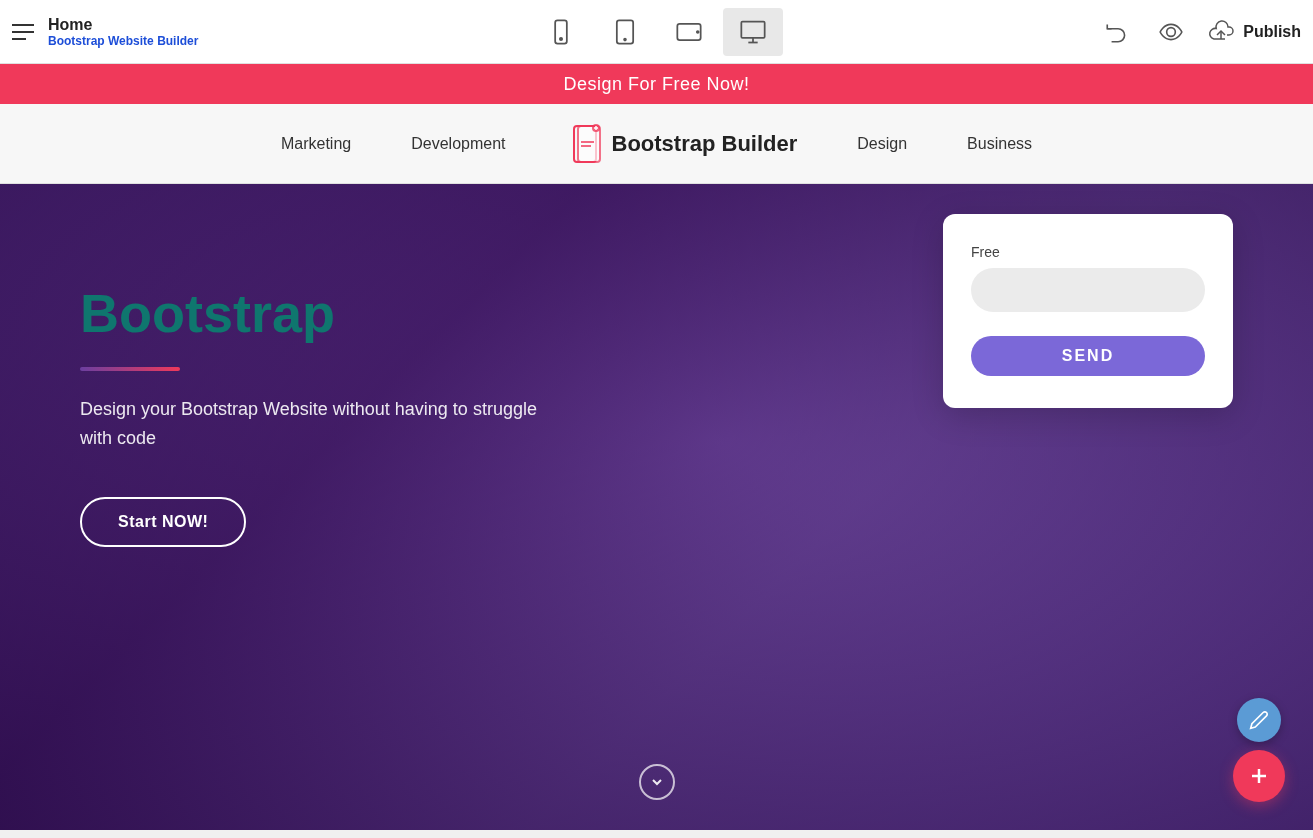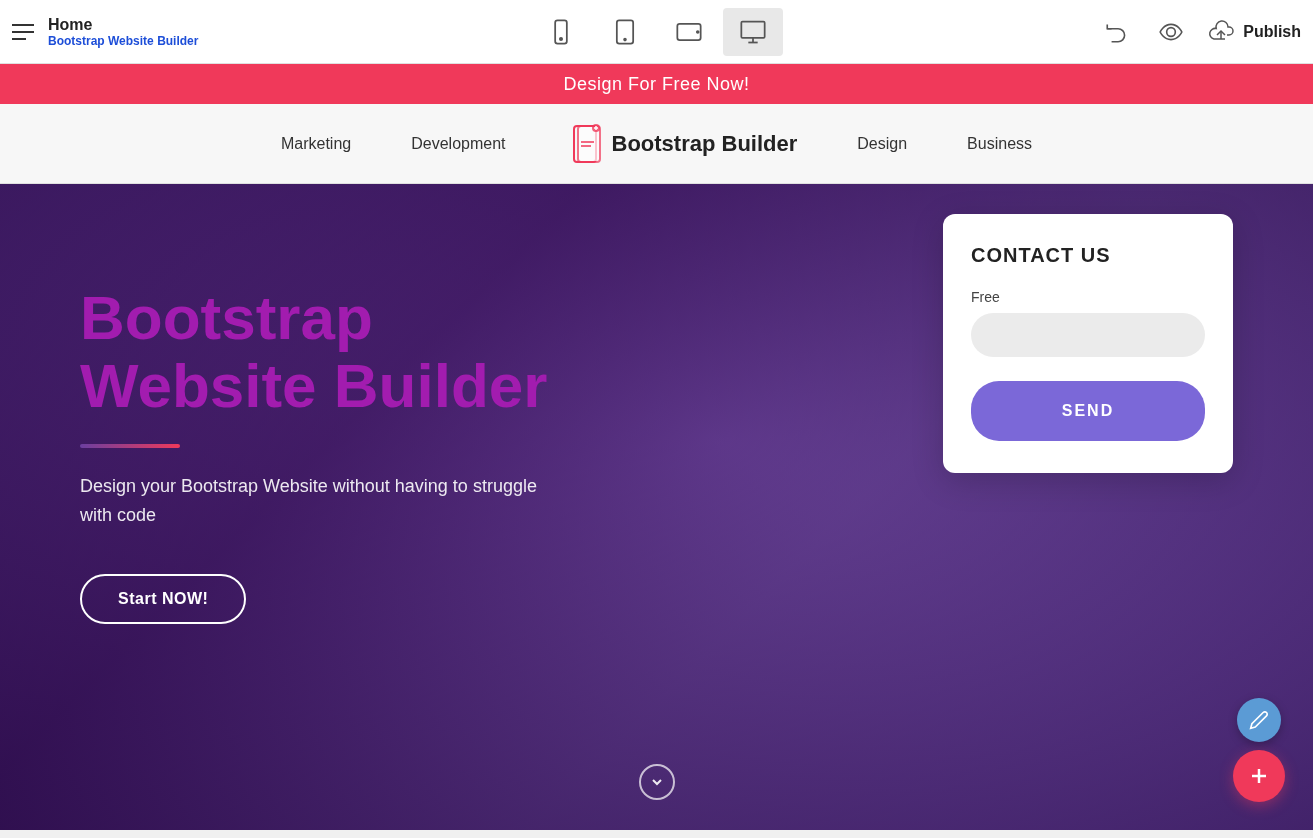--- a/index.html
+++ b/index.html
@@ -193,23 +193,23 @@
       align-items: flex-start;
       z-index: 2;
       padding: 60px 80px 0 80px;
     }
 
     .hero-text {
       max-width: 700px;
       margin-top: 40px;
     }
     .hero-title {
-      font-size: 62px;
+      font-size: 54px;
       font-weight: 900;
-      color: #a21caf;
+      color: #0f766e;
       line-height: 1.1;
       margin-bottom: 24px;
     }
     .hero-divider {
       width: 100px;
       height: 4px;
       background: linear-gradient(to right, #6b3fa0, #f0395a);
       margin-bottom: 24px;
       border-radius: 2px;
     }
@@ -292,21 +292,21 @@
       background: #ebebeb;
       border: none;
       border-radius: 22px;
       padding: 0 16px;
       font-size: 14px;
       outline: none;
       color: #333;
     }
     .send-btn {
       width: 100%;
-      height: 60px;
+      height: 40px;
       background: #7b68d8;
       color: #fff;
       border: none;
       border-radius: 28px;
       font-size: 16px;
       font-weight: 700;
       letter-spacing: 2px;
       cursor: pointer;
       margin-top: 6px;
       text-transform: uppercase;
@@ -458,29 +458,27 @@
 </div>
 
 <div class="hero">
   <div class="hero-bg"></div>
   <div class="hero-person"></div>
 
   <div class="hero-content">
     <div class="hero-text">
       <h1 class="hero-title">
         <span>Bootstrap</span><br>
-        <span>Website Builder</span>
       </h1>
       <div class="hero-divider"></div>
       <p class="hero-subtitle">Design your Bootstrap Website without having to struggle with code</p>
       <button class="start-btn">Start NOW!</button>
     </div>
 
     <div class="contact-card">
-      <div class="contact-title">CONTACT US</div>
 
 
 
       <div class="form-group">
         <label class="form-label">Free</label>
         <input class="form-input" type="tel" style="">
       </div>
 
       <button class="send-btn">SEND</button>
     </div>

